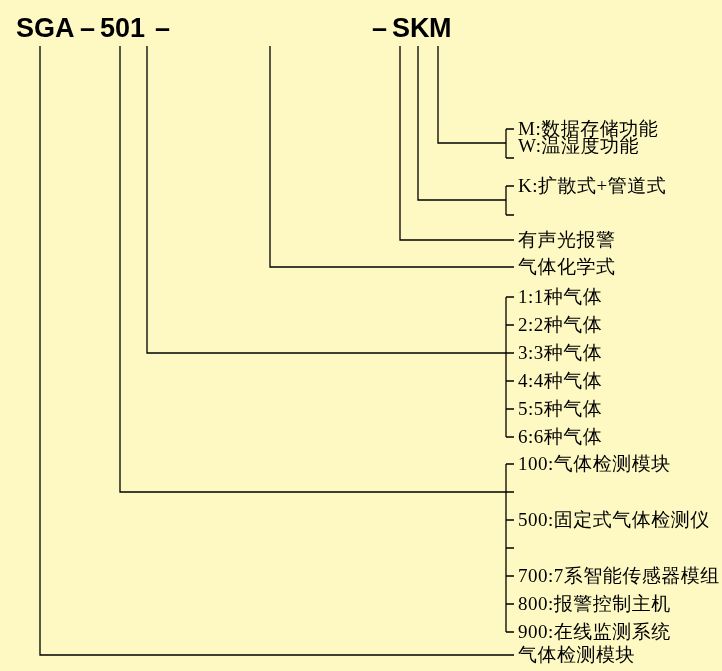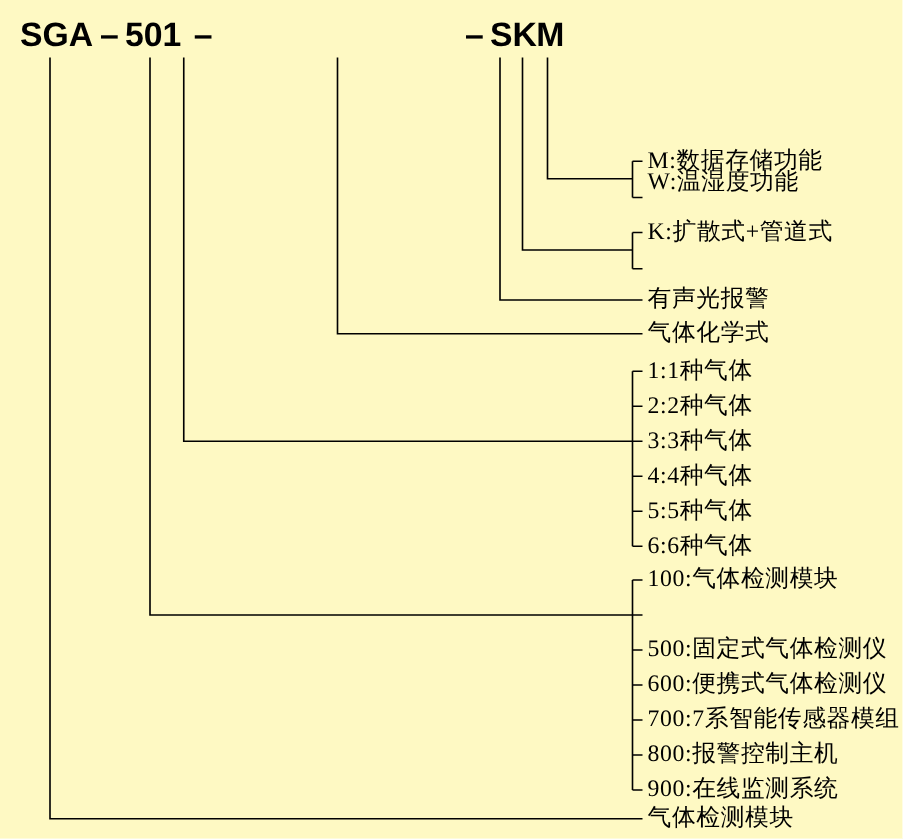--- a/index.html
+++ b/index.html
@@ -84,20 +84,19 @@
 
   <span class="lbl" style="top:287px">1:1种气体</span>
   <span class="lbl" style="top:315px">2:2种气体</span>
   <span class="lbl" style="top:343px">3:3种气体</span>
   <span class="lbl" style="top:371px">4:4种气体</span>
   <span class="lbl" style="top:399px">5:5种气体</span>
   <span class="lbl" style="top:427px">6:6种气体</span>
 
   <span class="lbl" style="top:454px">100:气体检测模块</span>
   <span class="lbl" style="top:510px">500:固定式气体检测仪</span>
-  <span class="lbl" style="top:538px">600:便携式气体检测仪</span>
   <span class="lbl" style="top:566px">700:7系智能传感器模组</span>
   <span class="lbl" style="top:594px">800:报警控制主机</span>
   <span class="lbl" style="top:622px">900:在线监测系统</span>
 
   <span class="lbl" style="top:645px">气体检测模块</span>
 
 </div>
 
 </body></html>

